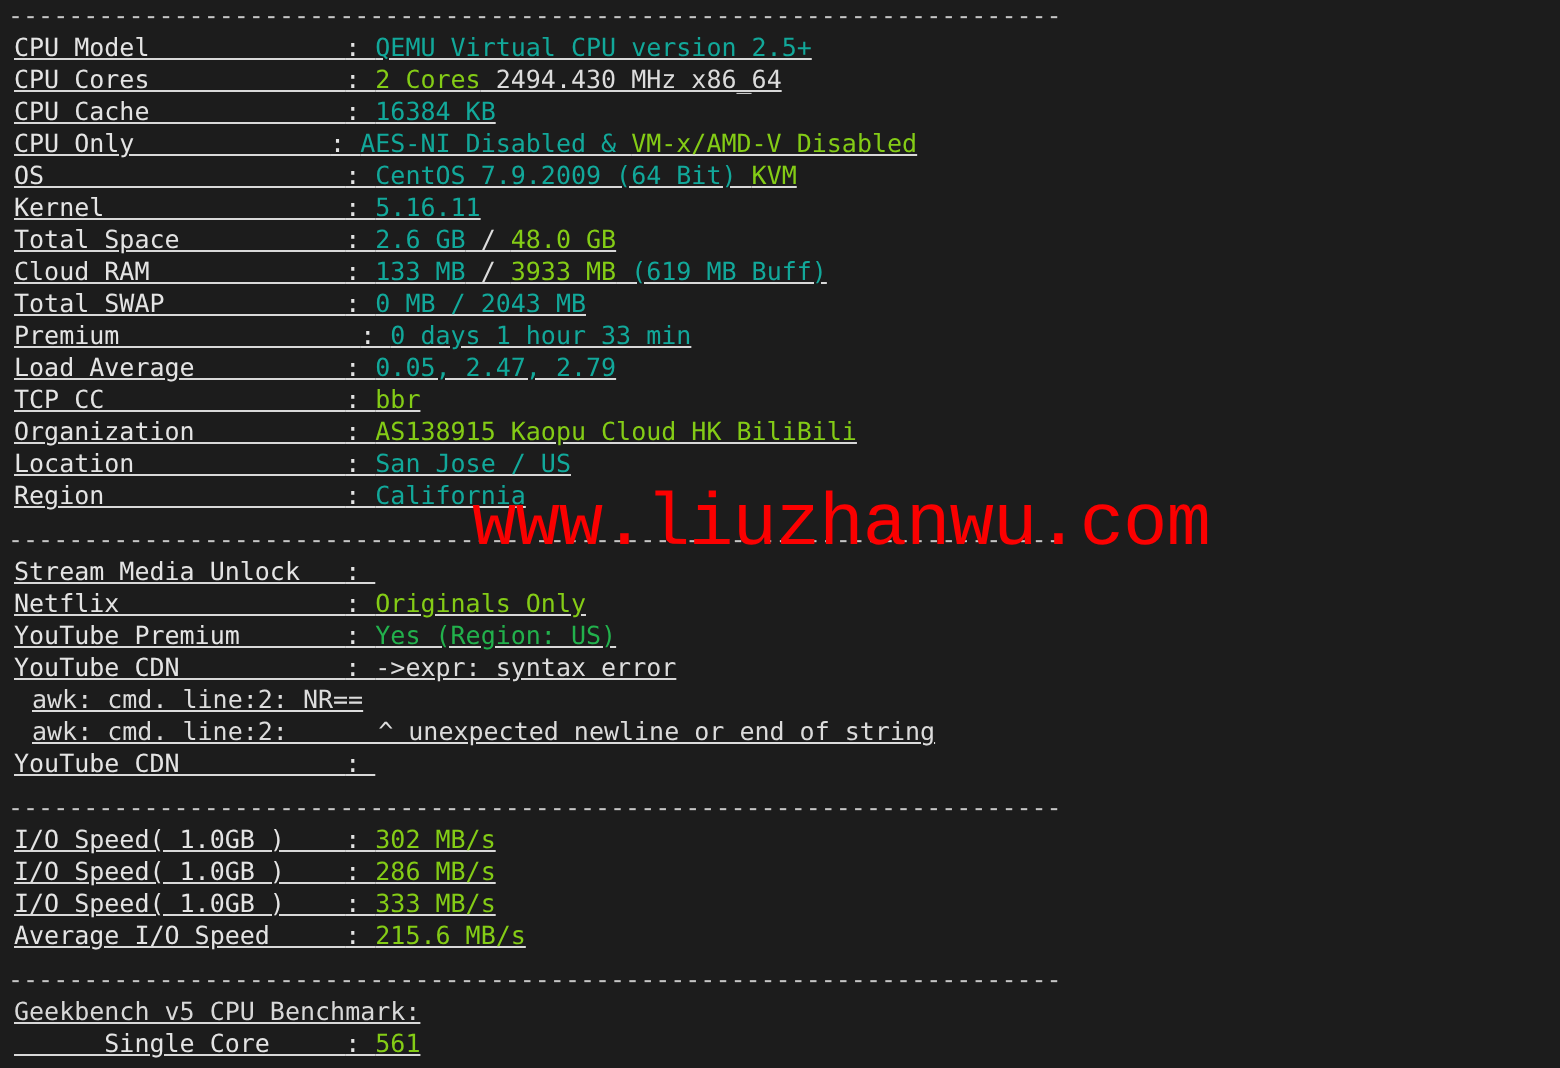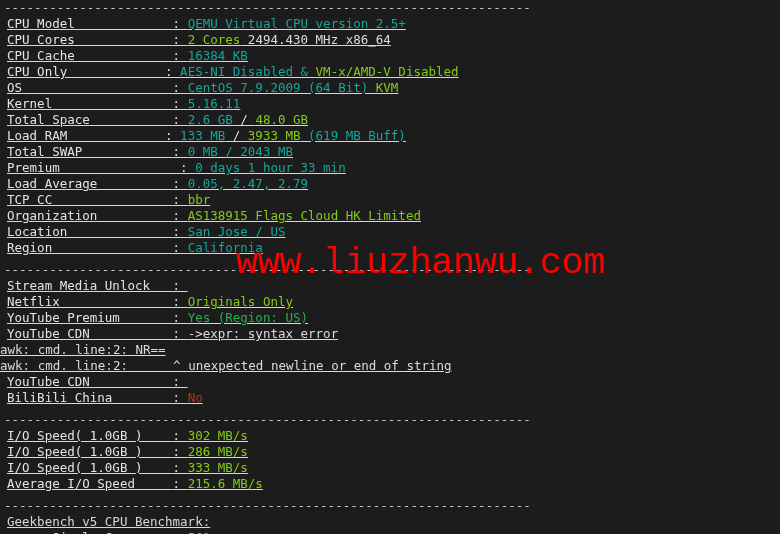--- a/index.html
+++ b/index.html
@@ -25,21 +25,21 @@
     box-sizing: border-box;
   }
   .line {
     height: 16px;
     white-space: pre;
     padding-left: 7px;
     box-sizing: border-box;
     letter-spacing: 0px;
     text-decoration: underline;
   }
-  .line.noindent { padding-left: 0px; }
+  .line.noindent { padding-left: 16px; }
   .sep {
     height: 16px;
     white-space: pre;
     padding-left: 4px;
     color: #c6c6c6;
     overflow: hidden;
     box-sizing: border-box;
   }
   .gap { height: 6px; }
   .lbl { color: #e4e4e4; }
@@ -72,45 +72,44 @@
 
   <div class="sep">----------------------------------------------------------------------</div>
   <div>
       <div class="line"><span class="lbl">CPU Model             </span><span class="col">: </span><span class="teal">QEMU Virtual CPU version 2.5+</span></div>
       <div class="line"><span class="lbl">CPU Cores             </span><span class="col">: </span><span class="yellow">2 Cores</span><span class="white"> 2494.430 MHz x86_64</span></div>
       <div class="line"><span class="lbl">CPU Cache             </span><span class="col">: </span><span class="teal">16384 KB</span></div>
       <div class="line"><span class="lbl">CPU Only             </span><span class="col">: </span><span class="teal">AES-NI Disabled &amp; </span><span class="yellow">VM-x/AMD-V Disabled</span></div>
       <div class="line"><span class="lbl">OS                    </span><span class="col">: </span><span class="teal">CentOS 7.9.2009 (64 Bit) </span><span class="yellow">KVM</span></div>
       <div class="line"><span class="lbl">Kernel                </span><span class="col">: </span><span class="teal">5.16.11</span></div>
       <div class="line"><span class="lbl">Total Space           </span><span class="col">: </span><span class="teal">2.6 GB</span><span class="white"> / </span><span class="yellow">48.0 GB</span></div>
-      <div class="line"><span class="lbl">Load RAM             </span><span class="col">: </span><span class="teal">133 MB</span><span class="white"> / </span><span class="yellow">3933 MB</span><span class="teal"> (619 MB Buff)</span></div>
+      <div class="line"><span class="lbl">Cloud RAM             </span><span class="col">: </span><span class="teal">133 MB</span><span class="white"> / </span><span class="yellow">3933 MB</span><span class="teal"> (619 MB Buff)</span></div>
       <div class="line"><span class="lbl">Total SWAP            </span><span class="col">: </span><span class="teal">0 MB / 2043 MB</span></div>
       <div class="line"><span class="lbl">Premium                </span><span class="col">: </span><span class="teal">0 days 1 hour 33 min</span></div>
       <div class="line"><span class="lbl">Load Average          </span><span class="col">: </span><span class="teal">0.05, 2.47, 2.79</span></div>
       <div class="line"><span class="lbl">TCP CC                </span><span class="col">: </span><span class="yellow">bbr</span></div>
-      <div class="line"><span class="lbl">Organization          </span><span class="col">: </span><span class="yellow">AS138915 Flags Cloud HK Limited</span></div>
+      <div class="line"><span class="lbl">Organization          </span><span class="col">: </span><span class="yellow">AS138915 Kaopu Cloud HK BiliBili</span></div>
       <div class="line"><span class="lbl">Location              </span><span class="col">: </span><span class="teal">San Jose / US</span></div>
       <div class="line"><span class="lbl">Region                </span><span class="col">: </span><span class="teal">California</span></div>
     </div>
 
   <div class="gap"></div>
   <div class="sep">----------------------------------------------------------------------</div>
   <div>
       <div class="line"><span class="lbl">Stream Media Unlock   </span><span class="col">: </span></div>
       <div class="line"><span class="lbl">Netflix               </span><span class="col">: </span><span class="yellow">Originals Only</span></div>
       <div class="line"><span class="lbl">YouTube Premium       </span><span class="col">: </span><span class="green">Yes (Region: US)</span></div>
       <div class="line"><span class="lbl">YouTube CDN           </span><span class="col">: </span><span class="white">-&gt;expr: syntax error</span></div>
     </div>
   <div>
       <div class="line noindent white">awk: cmd. line:2: NR==</div>
       <div class="line noindent white">awk: cmd. line:2:      ^ unexpected newline or end of string</div>
     </div>
   <div>
       <div class="line"><span class="lbl">YouTube CDN           </span><span class="col">: </span></div>
-      <div class="line"><span class="lbl">BiliBili China        </span><span class="col">: </span><span class="red">No</span></div>
     </div>
 
   <div class="gap"></div>
   <div class="sep">----------------------------------------------------------------------</div>
   <div>
       <div class="line"><span class="lbl">I/O Speed( 1.0GB )    </span><span class="col">: </span><span class="yellow">302 MB/s</span></div>
       <div class="line"><span class="lbl">I/O Speed( 1.0GB )    </span><span class="col">: </span><span class="yellow">286 MB/s</span></div>
       <div class="line"><span class="lbl">I/O Speed( 1.0GB )    </span><span class="col">: </span><span class="yellow">333 MB/s</span></div>
       <div class="line"><span class="lbl">Average I/O Speed     </span><span class="col">: </span><span class="yellow">215.6 MB/s</span></div>
     </div>

